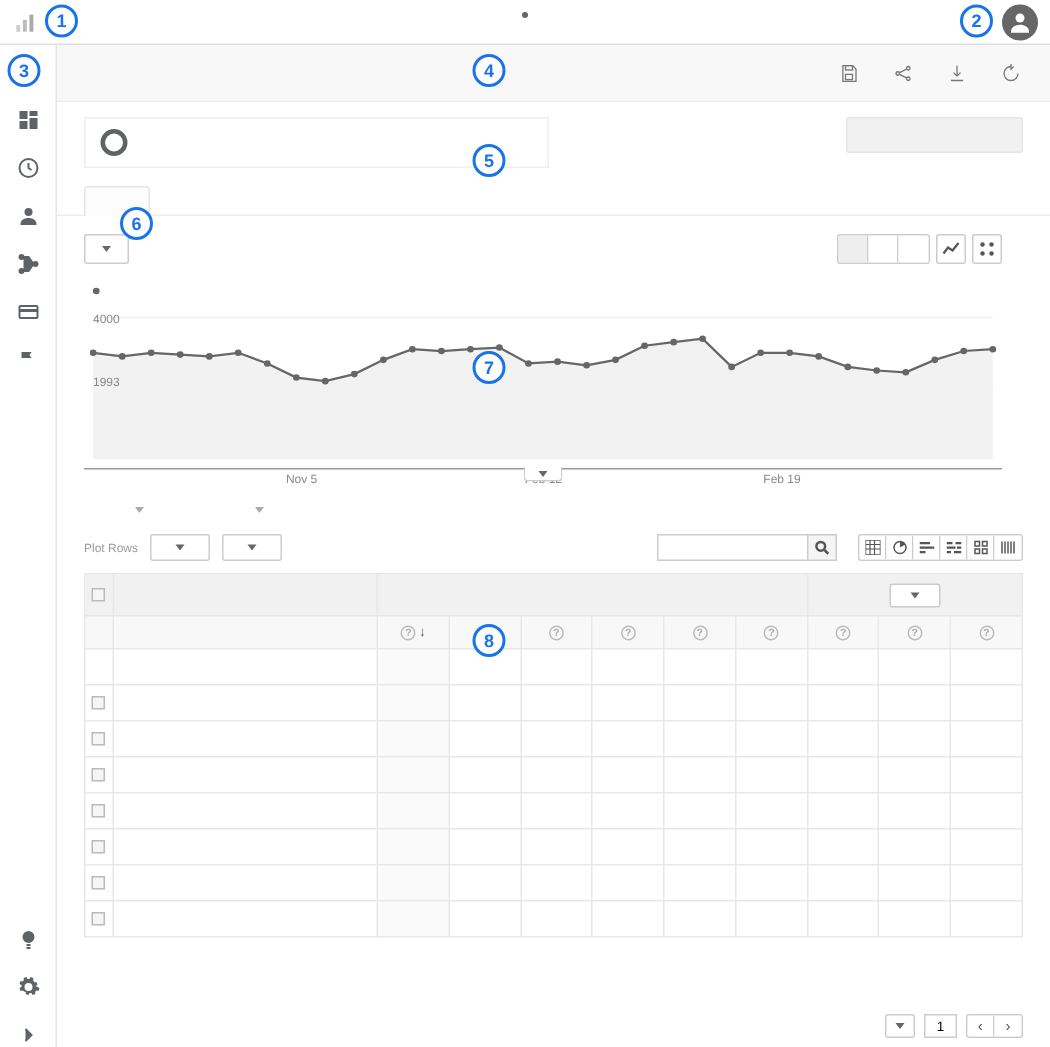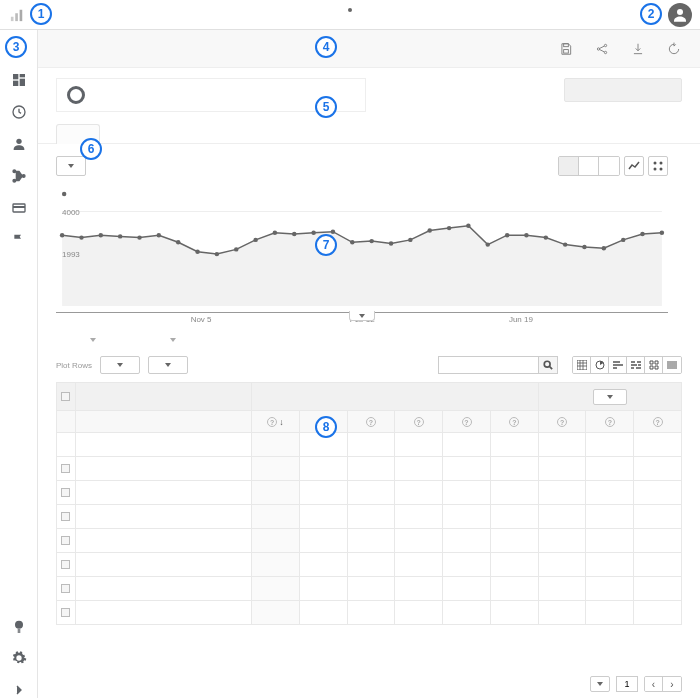--- a/index.html
+++ b/index.html
@@ -295,21 +295,21 @@
             <circle cx="537.1" cy="66.2" r="2.2" fill="#666"></circle>
             <circle cx="556.1" cy="57.9" r="2.2" fill="#666"></circle>
             <circle cx="575.0" cy="52.0" r="2.2" fill="#666"></circle>
             <circle cx="594.0" cy="50.8" r="2.2" fill="#666"></circle>
             <circle cx="8.0" cy="12.0" r="2.2" fill="#666"></circle>
           </svg>
       </div>
       <div class="x-axis">
         <span class="x-tick" style="left:22%;">Nov 5</span>
         <span class="x-tick" style="left:48%;">Feb 12</span>
-        <span class="x-tick" style="left:74%;">Jun 19</span>
+        <span class="x-tick" style="left:74%;">Feb 19</span>
         <div class="mini-dd-center"></div>
       </div>
     </div>
 
     <div class="dim-row">
       <div class="dim-dd"></div>
       <div class="dim-dd"></div>
     </div>
 
     <div class="table-toolbar">

